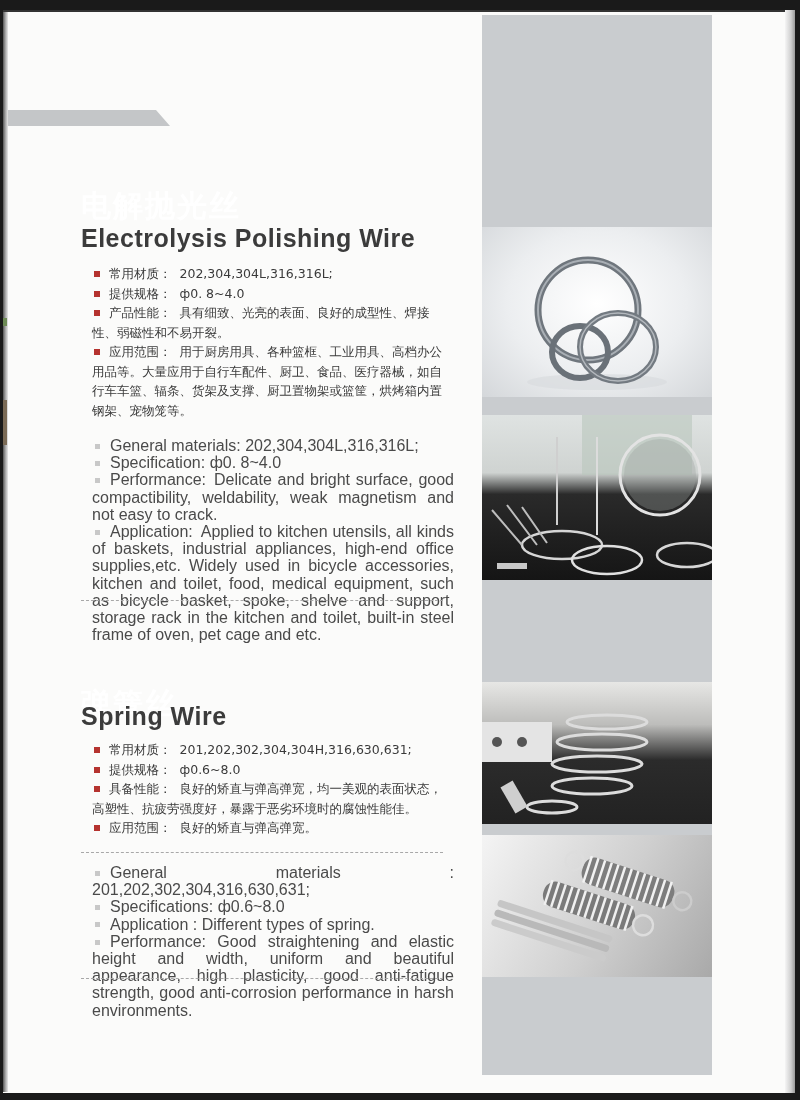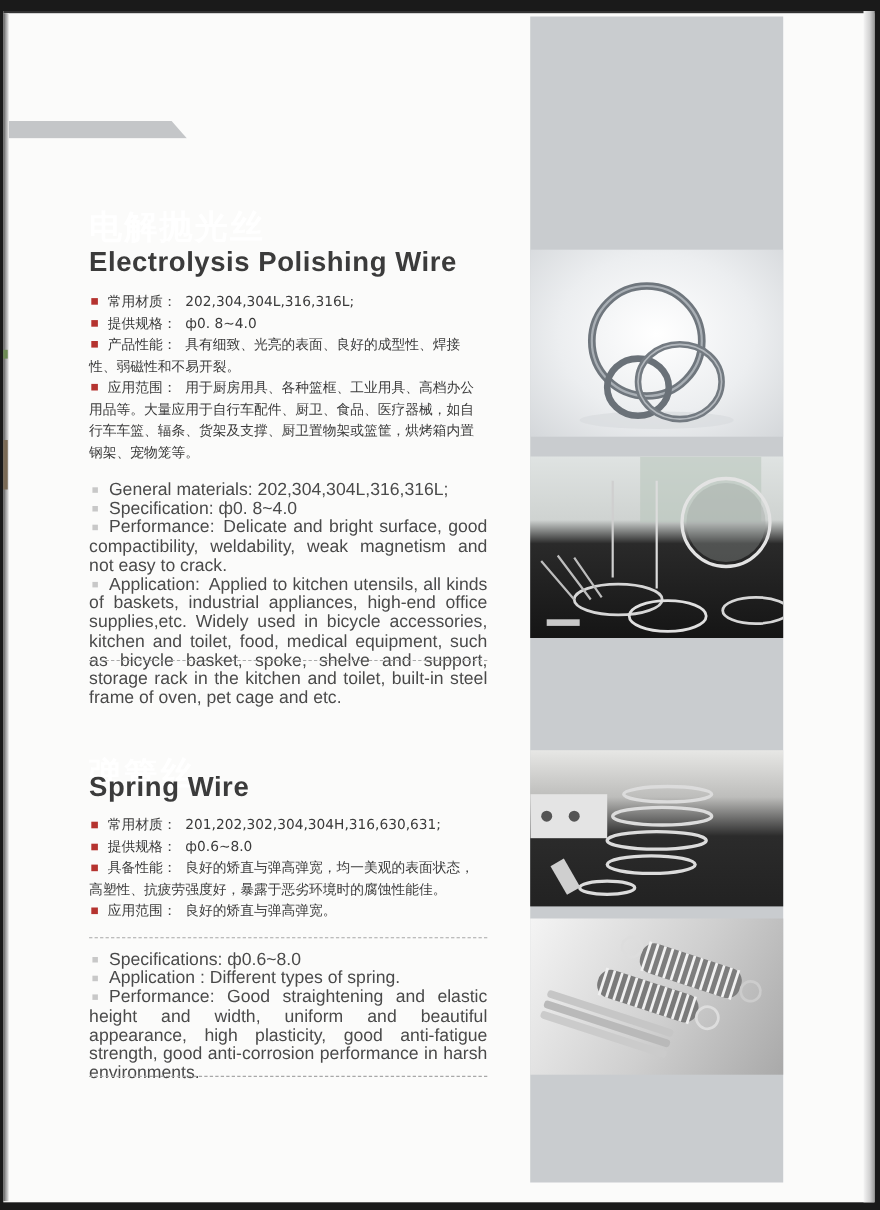--- a/index.html
+++ b/index.html
@@ -46,21 +46,21 @@
   
   .section-title-cn {
     position:absolute; left:81px; font-size:30px; font-weight:bold; color:#ffffff;
     letter-spacing:2px; font-family:"DejaVu Sans", sans-serif;
   }
   .section-title-en {
     position:absolute; left:81px; font-size:25px; font-weight:bold; color:#3b3b3b;
     letter-spacing:0.5px;
   }
   .cn-block, .en-block {
-    position:absolute; left:81px; width:362px; color:#3a3a3a;
+    position:absolute; left:92px; width:362px; color:#3a3a3a;
   }
   .cn-block { font-size:12.5px; line-height:19.5px; font-family:"DejaVu Sans", sans-serif; }
   .en-block { font-size:16px; line-height:17.2px; text-align:justify; color:#4a4a4a; }
   .cn-item, .en-item { display:block; }
   .bullet-red {
     display:inline-block; width:6px; height:6px; background:#b5332f;
     margin:0 9px 1px 2px; vertical-align:middle;
   }
   .bullet-gray {
     display:inline-block; width:5px; height:5px; background:#c8c8c8;
@@ -199,18 +199,19 @@
 <div class="cn-block" style="top:740px;">
   <span class="cn-item"><span class="bullet-red"></span><span class="label">常用材质：</span><span>201,202,302,304,304H,316,630,631;</span></span>
   <span class="cn-item"><span class="bullet-red"></span><span class="label">提供规格：</span><span>ф0.6~8.0</span></span>
   <span class="cn-item"><span class="bullet-red"></span><span class="label">具备性能：</span><span>良好的矫直与弹高弹宽，均一美观的表面状态，高塑性、抗疲劳强度好，暴露于恶劣环境时的腐蚀性能佳。</span></span>
   <span class="cn-item"><span class="bullet-red"></span><span class="label">应用范围：</span><span>良好的矫直与弹高弹宽。</span></span>
 </div>
 
 <div class="divider" style="top:852px;"></div>
 
 <div class="en-block" style="top:864px;">
+  <span class="en-item"><span class="bullet-gray"></span><span>General materials :</span> <span>201,202,302,304,316,630,631;</span></span>
   <span class="en-item"><span class="bullet-gray"></span><span>Specifications:</span> <span>ф0.6~8.0</span></span>
   <span class="en-item"><span class="bullet-gray"></span><span>Application :</span> <span>Different types of spring.</span></span>
   <span class="en-item"><span class="bullet-gray"></span><span>Performance:</span> <span>Good straightening and elastic height and width, uniform and beautiful appearance, high plasticity, good anti-fatigue strength, good anti-corrosion performance in harsh environments.</span></span>
 </div>
 
 <div class="divider" style="top:978px;"></div>
 
 </body></html>

